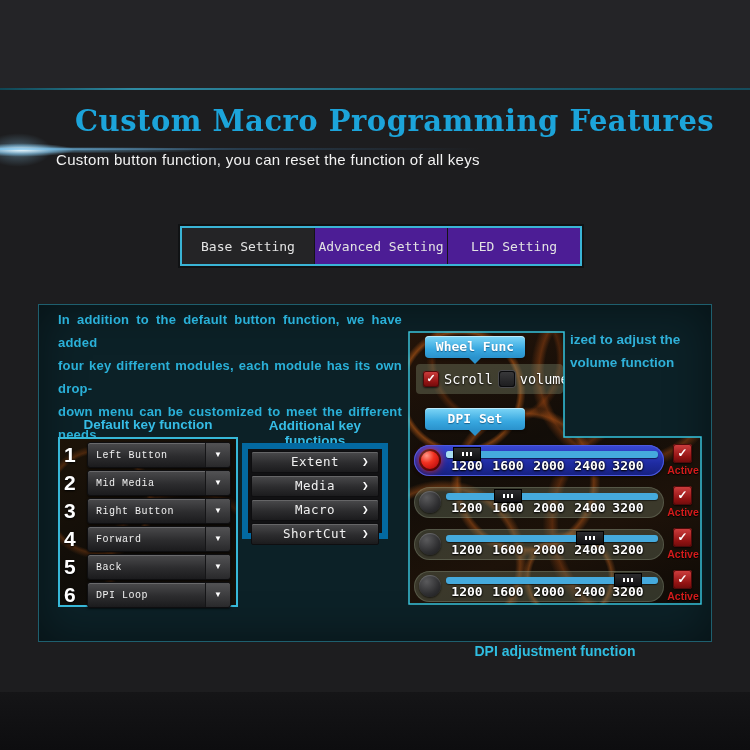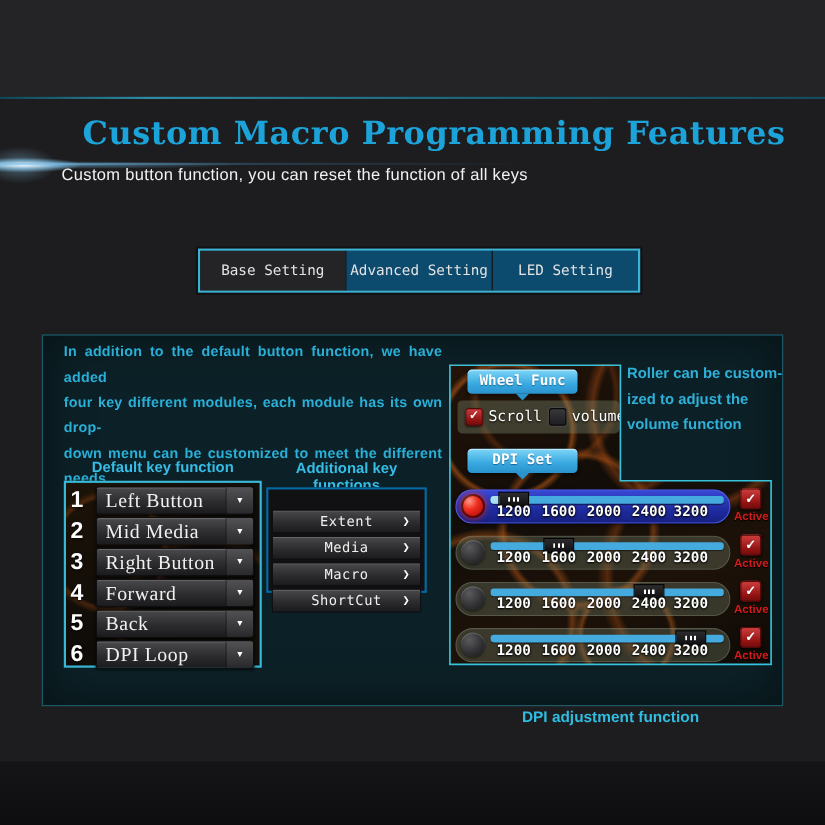--- a/index.html
+++ b/index.html
@@ -16,21 +16,21 @@
       radial-gradient(ellipse 48px 24px at 58px 50%, rgba(150,215,250,.4), transparent 70%);}
   .flare-line{position:absolute;left:0;top:148px;width:600px;height:2px;pointer-events:none;
     background:linear-gradient(90deg,rgba(120,195,240,.6),rgba(70,150,210,.25) 40%,transparent 80%);}
   .page-title{position:absolute;left:55px;top:104px;font-family:"DejaVu Serif",serif;
     font-weight:bold;font-size:29px;letter-spacing:.5px;color:#1ca4da;margin-left:20px;}
   .page-subtitle{position:absolute;left:56px;top:151px;font-size:15px;color:#f2f2f2;letter-spacing:.3px;}
   
   .tabbar{position:absolute;left:180px;top:226px;width:398px;height:36px;display:flex;
     border:2px solid #3ab4d6;box-shadow:0 0 0 2px #101214, inset 0 0 0 1px #0c3844;background:#2c2c2e;}
   .tab{flex:1;display:flex;align-items:center;justify-content:center;cursor:pointer;
-    font-family:"DejaVu Sans Mono",monospace;font-size:13px;color:#e3e3e3;background:#0c4a6e;
+    font-family:"DejaVu Sans Mono",monospace;font-size:13px;color:#e3e3e3;background:#4c1d95;
     border-left:1px solid #141416;}
   .tab:first-child{border-left:none;}
   .tab.active{background:#242426;}
   
   .panel{position:absolute;left:38px;top:304px;width:672px;height:336px;background:#0c2127;
     border:1px solid #1e5f6e;box-shadow:inset 0 0 45px rgba(0,0,0,.45);}
   .intro{position:absolute;left:58px;top:308px;width:344px;font-weight:bold;font-size:13px;
     line-height:23px;color:#2ab0d8;letter-spacing:.2px;}
   .intro span{display:block;text-align:justify;-moz-text-align-last:justify;text-align-last:justify;}
   .intro span:last-child{text-align-last:left;}
@@ -42,27 +42,27 @@
     background-image:
       radial-gradient(circle 80px at 22% 38%, transparent 60%, rgba(190,90,25,.30) 64%, transparent 71%),
       radial-gradient(circle 120px at 72% 78%, transparent 60%, rgba(160,70,18,.22) 64%, transparent 70%),
       linear-gradient(150deg,#1d1308,#0f0c08 60%,#151009);}
   .key-row{display:flex;align-items:center;height:24px;margin-bottom:4px;}
   .key-num{width:23px;font-size:21px;font-weight:bold;color:#fff;line-height:24px;
     text-shadow:0 1px 2px #000;}
   .dd{flex:1;display:flex;align-items:center;height:24px;border-radius:3px;cursor:pointer;
     background:linear-gradient(#4a4a4c,#2c2c2e 55%,#1b1b1d);
     border:1px solid #0e0e10;box-shadow:inset 0 1px 0 rgba(255,255,255,.18),0 1px 2px rgba(0,0,0,.6);}
-  .dd-label{flex:1;padding-left:8px;font-family:Liberation Serif, serif;font-size:18px;
+  .dd-label{flex:1;padding-left:8px;font-family:Liberation Mono, monospace;font-size:10px;
     color:#f0f0f0;letter-spacing:.5px;white-space:nowrap;}
   .dd-caret{width:24px;height:100%;text-align:center;line-height:23px;font-size:8px;color:#fff;
     background:linear-gradient(#525254,#29292b);border-left:1px solid #151517;border-radius:0 3px 3px 0;}
   
-  .add-box{position:absolute;left:242px;top:443px;width:146px;height:96px;border:2px solid #0369a1;
-    box-sizing:border-box;background:#111113;padding:18px 3px 0 3px;}
+  .add-box{position:absolute;left:242px;top:443px;width:146px;height:96px;border:6px solid #0369a1;
+    box-sizing:border-box;background:#111113;padding:2px 3px 0 3px;}
   .add-btn{position:relative;height:20px;margin-bottom:2px;border-radius:2px;cursor:pointer;
     background:linear-gradient(#4a4a4c,#2c2c2e 55%,#1b1b1d);border:1px solid #0e0e10;
     box-shadow:inset 0 1px 0 rgba(255,255,255,.16);
     font-family:"DejaVu Sans Mono",monospace;font-size:12.5px;color:#f0f0f0;
     text-align:center;line-height:20px;letter-spacing:.5px;}
   .add-chevron{position:absolute;right:9px;top:0;font-size:11px;font-weight:bold;color:#fff;}
   
   .photo{position:absolute;left:408px;top:331px;width:294px;height:274px;
     clip-path:polygon(0 0,156px 0,156px 106px,294px 106px,294px 274px,0 274px);
     background-color:#1a1209;
@@ -304,21 +304,20 @@
       <div class="active-cb">✓</div>
       <div class="active-lbl">Active</div>
     </div>
   </div>
 
   <svg class="photo-border" width="296" height="276">
     <polygon points="1,1 156,1 156,106 293,106 293,273 1,273" fill="none" stroke="#35c3de" stroke-width="1.5"></polygon>
   </svg>
 
   <div class="roller-note">
-    <div>Roller can be custom-</div>
     <div>ized to adjust the</div>
     <div>volume function</div>
   </div>
 
   <div class="dpi-caption">DPI adjustment function</div>
 
   <div class="bottom-band"></div>
 </div>
 
 </body></html>

